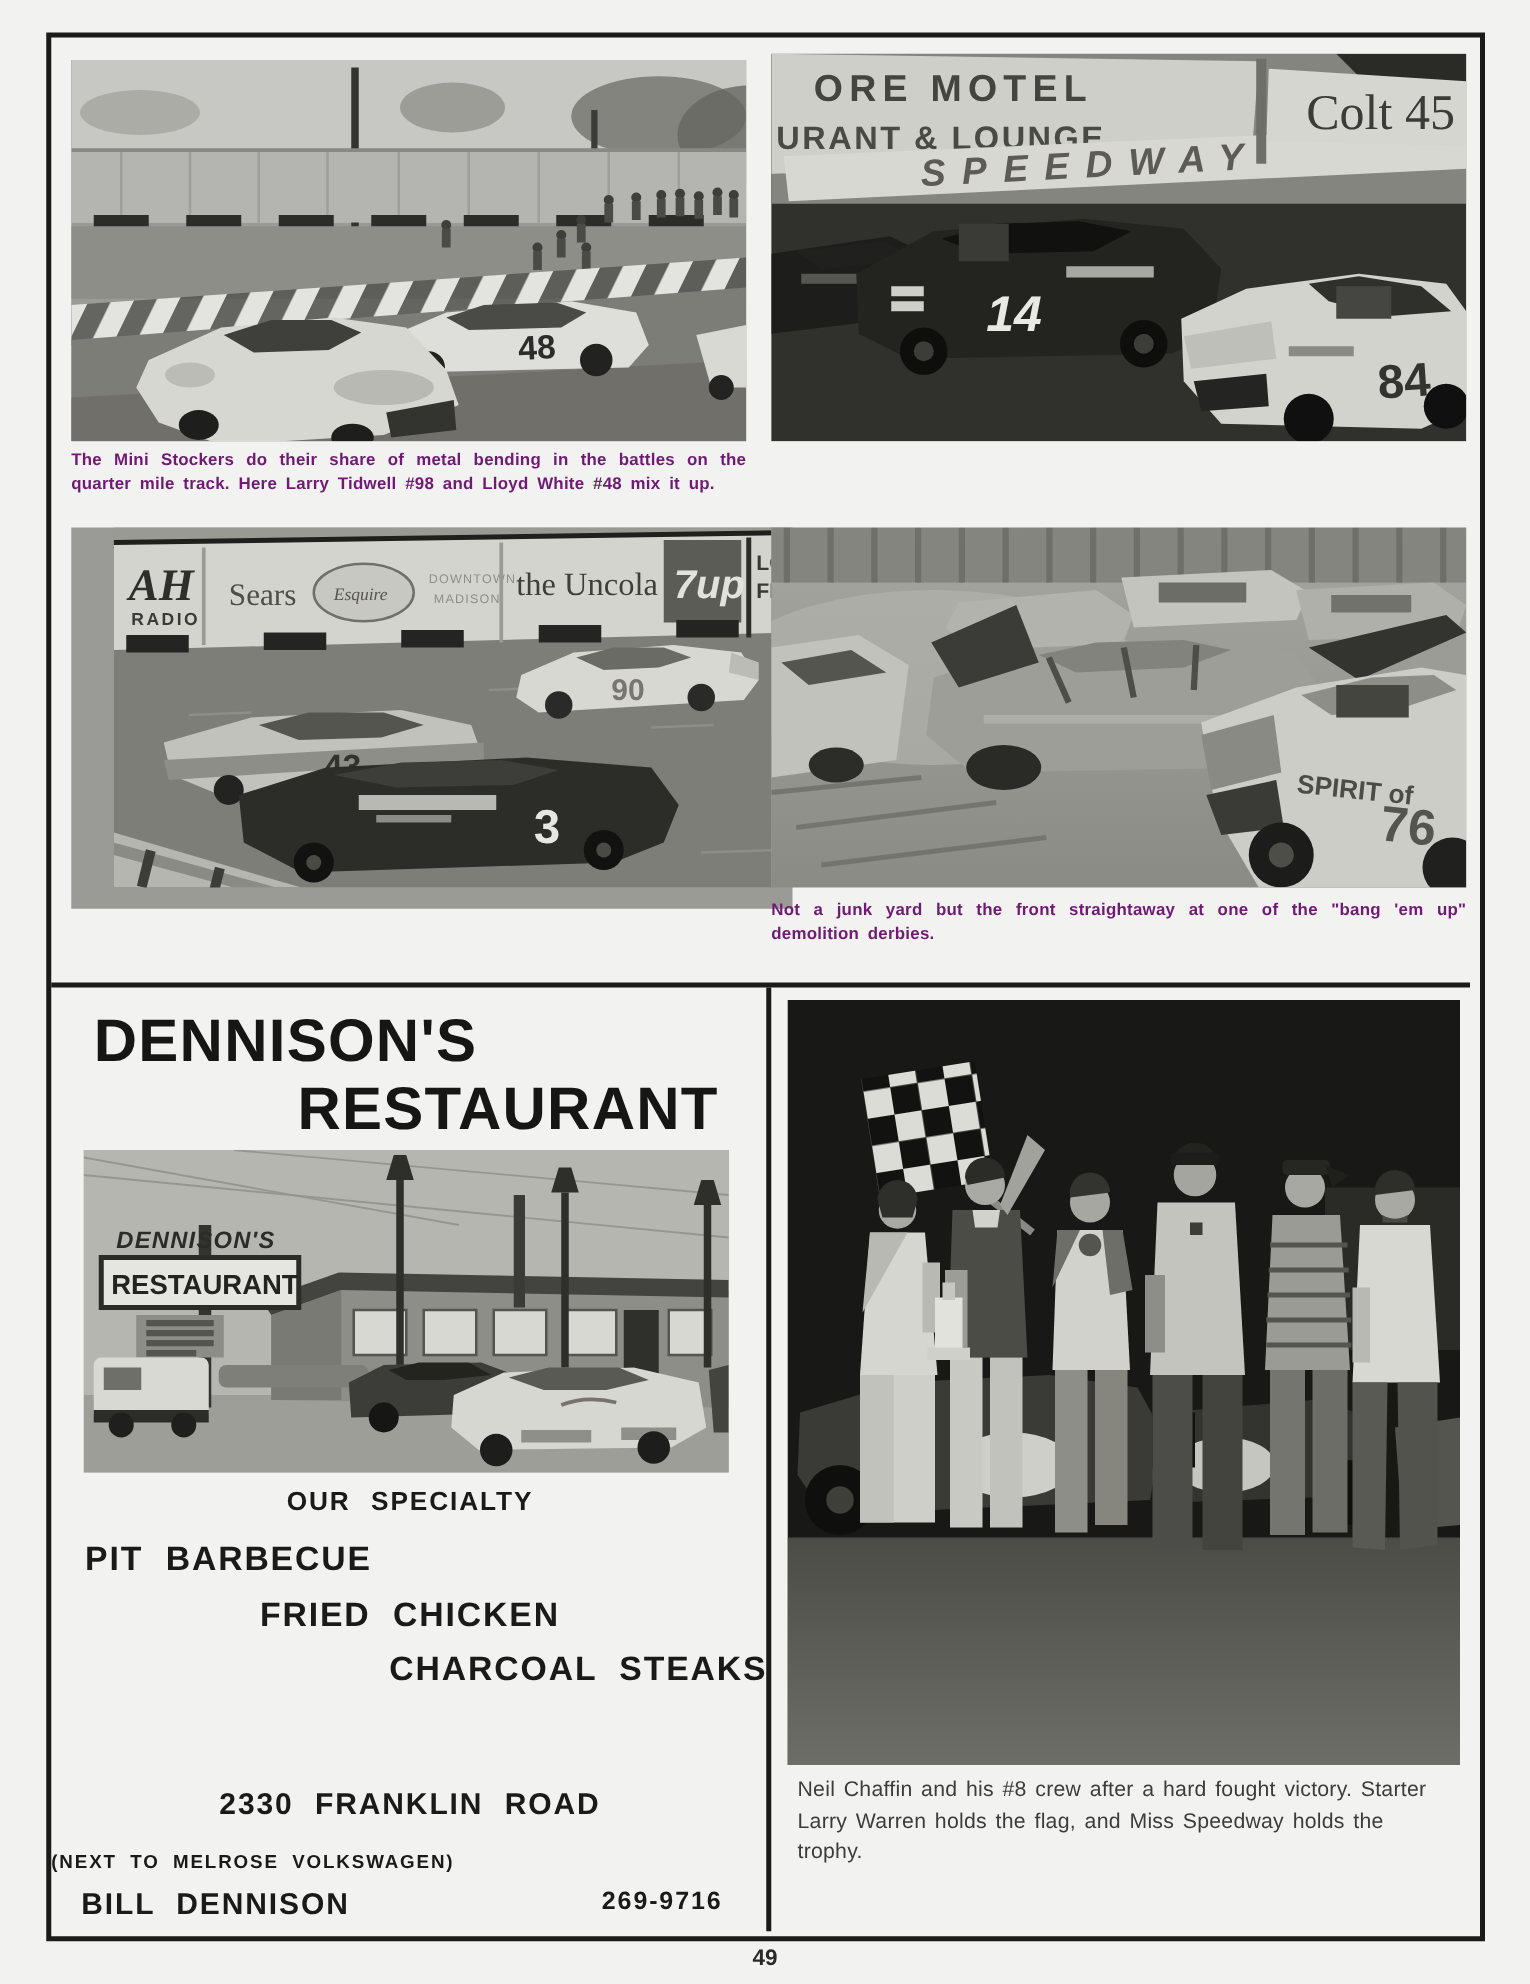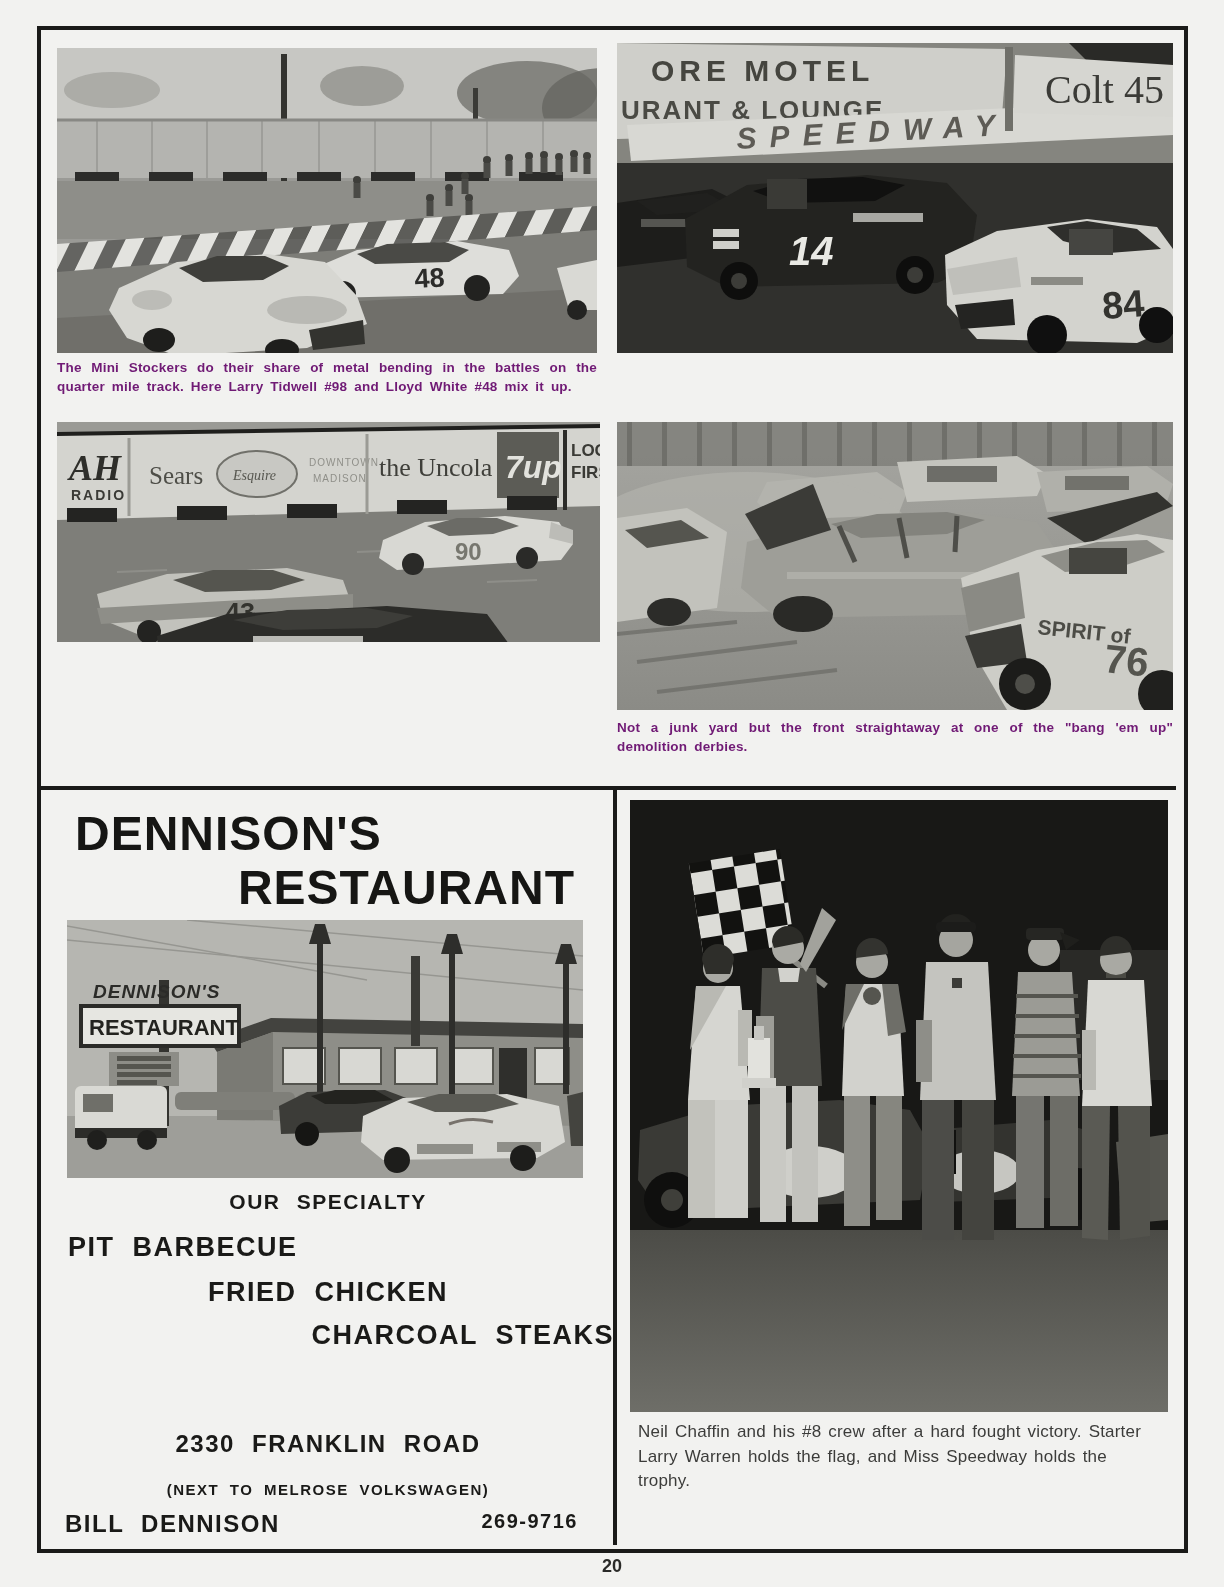--- a/index.html
+++ b/index.html
@@ -155,21 +155,21 @@
           <circle cx="540" cy="282" r="18" fill="#101010"></circle>
         <text x="486" y="276" font-size="38" font-weight="bold" fill="#33332f" transform="rotate(-4 486 276)">84</text>
         <rect x="414" y="234" width="52" height="8" fill="#8b8b85"></rect>
       </g>
     </svg>
   </div>
 
   <div class="abs caption" style="left:57px;top:359px;width:540px;">The Mini Stockers do their share of metal bending in the battles on the quarter mile track. Here Larry Tidwell #98 and Lloyd White #48 mix it up.</div>
 
 
-  <div class="abs photo" style="left:57px;top:422px;width:543px;height:220px;">
+  <div class="abs photo" style="left:57px;top:422px;width:543px;height:305px;padding-left:34px;">
     <svg width="543" height="288" viewBox="0 0 543 288">
       <rect width="543" height="288" fill="#7e7e79"></rect>
       <rect width="543" height="20" fill="#9a9a95"></rect>
       <polygon points="0,10 543,2 543,10 0,18" fill="#1f1f1d"></polygon>
       <polygon points="0,14 543,6 543,84 0,98" fill="#d4d4cf"></polygon>
       <g>
         <text x="12" y="58" font-size="36" font-weight="bold" font-style="italic" fill="#2e2e2a" class="serif">AH</text>
         <text x="14" y="78" font-size="14" font-weight="bold" fill="#3a3a36" letter-spacing="2">RADIO</text>
         <line x1="72" y1="16" x2="72" y2="94" stroke="#9b9b95" stroke-width="3"></line>
         <text x="92" y="62" font-size="25" fill="#4e4e48" class="serif">Sears</text>
@@ -414,21 +414,21 @@
       </g>
       <polygon points="500,176 516,172 516,226 504,226" fill="#44443f"></polygon>
     </svg>
   </div>
 
   <div class="abs ad-line" style="left:41px;top:1190px;width:574px;text-align:center;font-size:21px;">OUR SPECIALTY</div>
   <div class="abs ad-line" style="left:68px;top:1232px;font-size:27px;">PIT BARBECUE</div>
   <div class="abs ad-line" style="left:41px;top:1277px;width:574px;text-align:center;font-size:27px;">FRIED CHICKEN</div>
   <div class="abs ad-line" style="left:41px;top:1320px;width:537px;text-align:right;font-size:27px;margin-left:36px;">CHARCOAL STEAKS</div>
   <div class="abs ad-line" style="left:41px;top:1430px;width:574px;text-align:center;font-size:24px;">2330 FRANKLIN ROAD</div>
-  <div class="abs ad-line" style="left:41px;top:1481px;width:574px;text-align:center;font-size:15px;word-spacing:5px;">(NEXT TO MELROSE VOLKSWAGEN)</div>
+  <div class="abs ad-line" style="left:41px;top:1481px;width:574px;font-size:15px;word-spacing:5px;">(NEXT TO MELROSE VOLKSWAGEN)</div>
   <div class="abs ad-line" style="left:65px;top:1510px;font-size:24px;">BILL DENNISON</div>
   <div class="abs ad-line" style="left:41px;top:1510px;width:537px;text-align:right;font-size:20px;">269-9716</div>
 
   <div class="abs photo" style="left:630px;top:800px;width:538px;height:612px;">
     <svg width="538" height="612" viewBox="0 0 538 612">
       <defs>
         <pattern id="p5check" width="44" height="44" patternUnits="userSpaceOnUse">
           <rect width="22" height="22" fill="#dcdcd7"></rect>
             <rect x="22" width="22" height="22" fill="#121210"></rect>
           <rect y="22" x="22" width="22" height="22" fill="#dcdcd7"></rect>
@@ -526,15 +526,15 @@
         <polygon points="458,180 514,180 522,306 452,306" fill="#d8d8d3"></polygon>
         <polygon points="452,306 480,306 478,440 452,438" fill="#5a5a54"></polygon>
         <polygon points="488,306 520,306 520,436 490,440" fill="#53534d"></polygon>
         <rect x="452" y="230" width="14" height="60" fill="#b9b9b3"></rect>
       </g>
     </svg>
   </div>
 
   <div class="abs caption-light" style="left:638px;top:1420px;width:522px;">Neil Chaffin and his #8 crew after a hard fought victory. Starter Larry Warren holds the flag, and Miss Speedway holds the trophy.</div>
 
-  <div class="abs pagenum" style="left:0;top:1556px;width:1224px;">20</div>
+  <div class="abs pagenum" style="left:0;top:1556px;width:1224px;">49</div>
 
 </div>
 
 </body></html>

